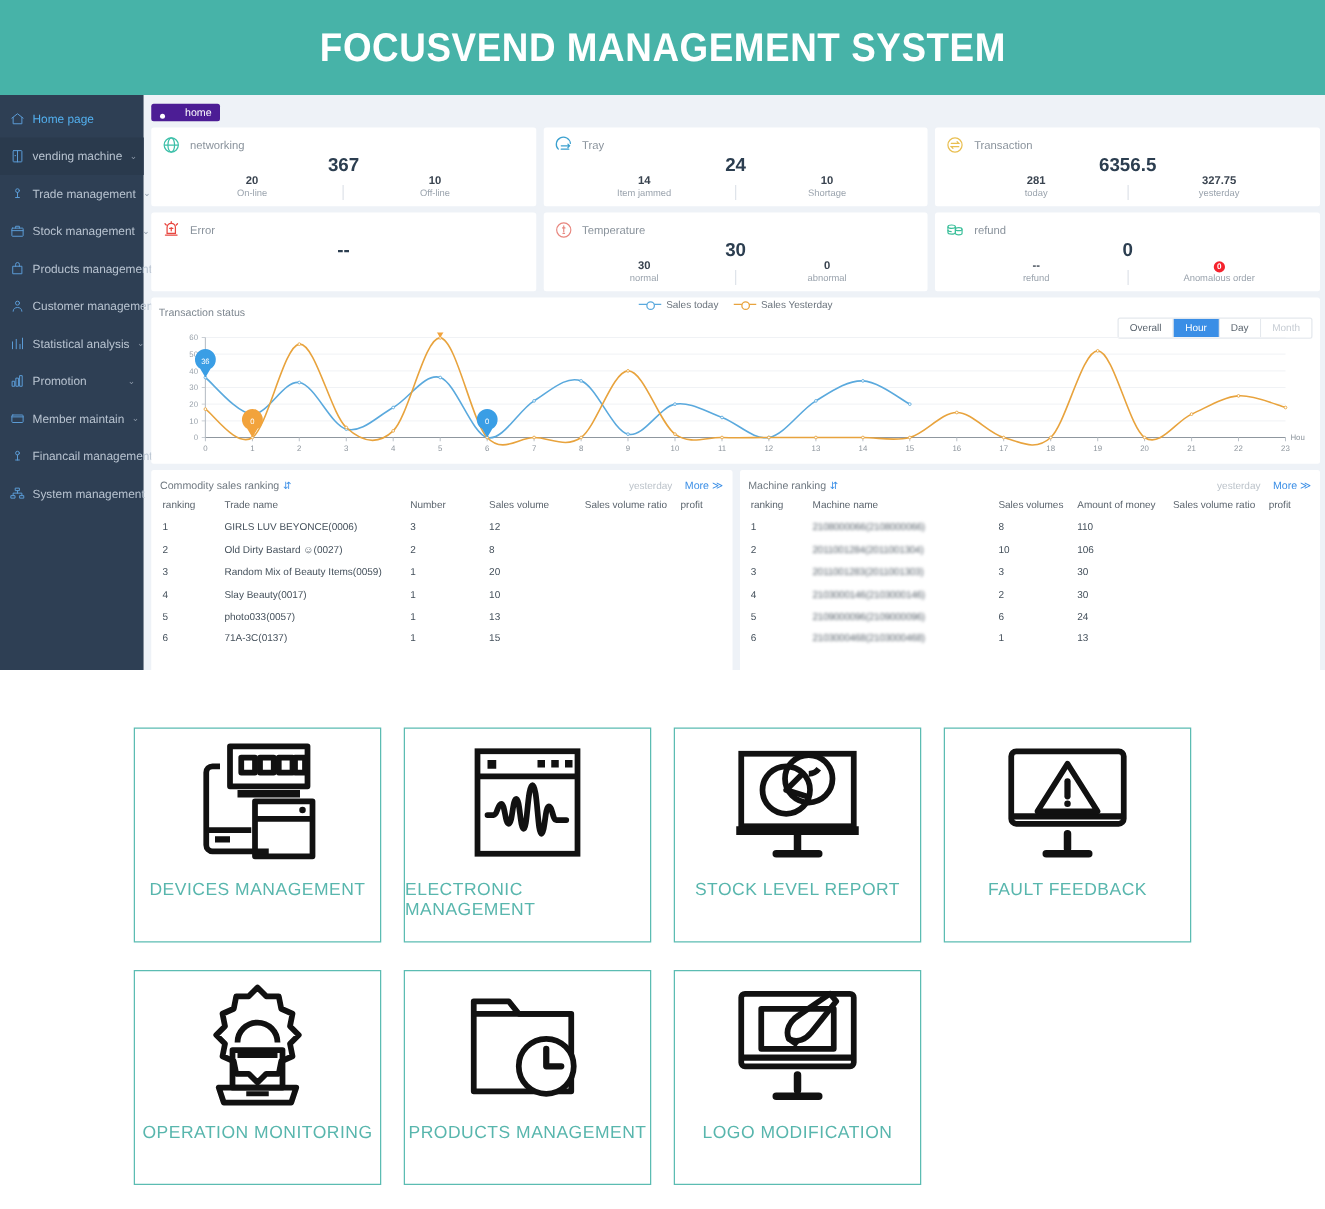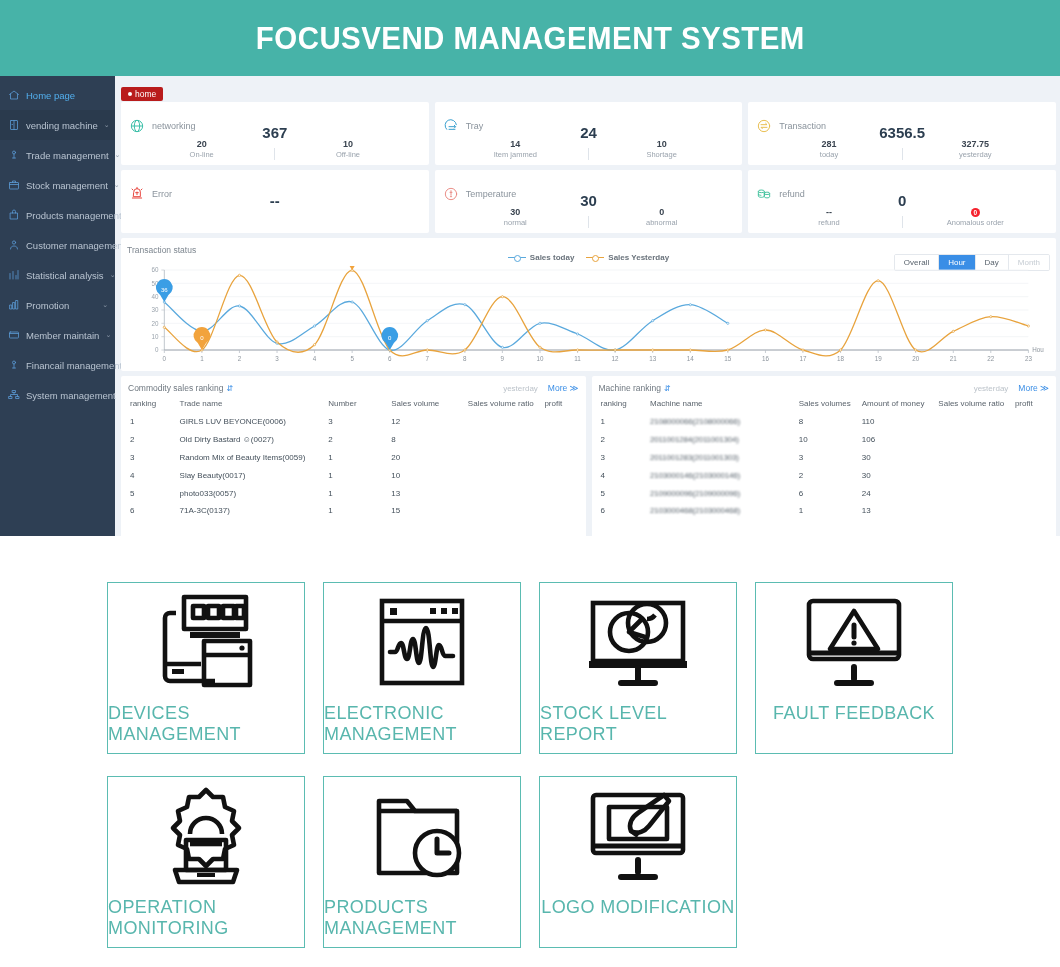--- a/index.html
+++ b/index.html
@@ -40,33 +40,33 @@
   .side-ico svg { width: 12px; height: 12px; display: block; }
   .side-label { flex: 1; }
   .side-caret { font-size: 7px; color: #8b98a8; }
   
   .content {
     flex: 1; background: #eef2f7; padding: 6px 4px 0 6px;
     overflow: hidden;
   }
   .tabbar { height: 16px; margin-bottom: 4px; }
   .tab-home {
-    display: inline-flex; align-items: center; gap: 3px;
-    background: #b91c1c; color: #fff; font-size: 8.5px;
+    display: inline-flex; align-items: flex-end; gap: 16px;
+    background: #4c1d95; color: #fff; font-size: 8.5px;
     padding: 2px 7px; border-radius: 2px;
   }
   .tab-dot { width: 4px; height: 4px; border-radius: 50%; background: #fff; }
   
   .cards-grid {
     display: grid; grid-template-columns: repeat(3, 1fr);
     gap: 5px 6px; margin-bottom: 5px;
   }
   .stat-card {
     background: #fff; border-radius: 2px; height: 63px;
-    padding: 16px 8px 4px; position: relative;
+    padding: 6px 8px 4px; position: relative;
   }
   .sc-head { display: flex; align-items: center; gap: 7px; height: 16px; }
   .sc-ico { width: 16px; height: 16px; }
   .sc-ico svg { width: 16px; height: 16px; display: block; }
   .sc-title { font-size: 9px; color: #8a939c; }
   .sc-main {
     position: absolute; left: 0; right: 0; top: 22px;
     text-align: center; font-size: 15px; font-weight: bold; color: #2c3e50;
   }
   .sc-foot {
@@ -96,23 +96,23 @@
   }
   .seg button {
     font-family: inherit; font-size: 8px; border: 0; background: #fff;
     color: #5a646e; padding: 3px 9px; cursor: pointer;
     border-right: 1px solid #e4e8ed;
   }
   .seg button:last-child { border-right: 0; }
   .seg button.active { background: #3a8ee6; color: #fff; }
   .seg button.disabled { color: #c6ccd3; cursor: default; }
   .legend {
-    position: absolute; left: 0; right: 0; top: 15px;
+    position: absolute; left: 0; right: 0; top: 1px;
     display: flex; justify-content: center; gap: 12px;
-    font-size: 8px; color: #6a737c; font-weight: bold;
+    font-size: 8px; color: #6a737c;
   }
   .lg { display: flex; align-items: center; gap: 4px; }
   .lg-mark { width: 18px; height: 8px; position: relative; }
   .lg-mark::before {
     content: ''; position: absolute; top: 3.5px; left: 0; width: 18px;
     height: 1px; background: currentColor;
   }
   .lg-mark::after {
     content: ''; position: absolute; top: 1px; left: 6px;
     width: 5px; height: 5px; border-radius: 50%;
@@ -150,21 +150,21 @@
     justify-content: center; gap: 22px 18px;
   }
   .feat {
     border: 1px solid #5bbcb2; background: #fff;
     height: 172px; display: flex; flex-direction: column;
     align-items: center; justify-content: flex-start; cursor: pointer;
   }
   .feat-ico { height: 120px; display: flex; align-items: center; justify-content: center; }
   .feat-ico svg { display: block; }
   .feat-label {
-    font-size: 18px; color: #58b6ad; letter-spacing: 0.4px;
+    font-size: 14px; color: #58b6ad; letter-spacing: 0.4px;
   }
 </style>
 </head>
 <body>
 
 <div class="banner">
   <div class="banner-title">FOCUSVEND MANAGEMENT SYSTEM</div>
 </div>
 
 <div class="shell">

